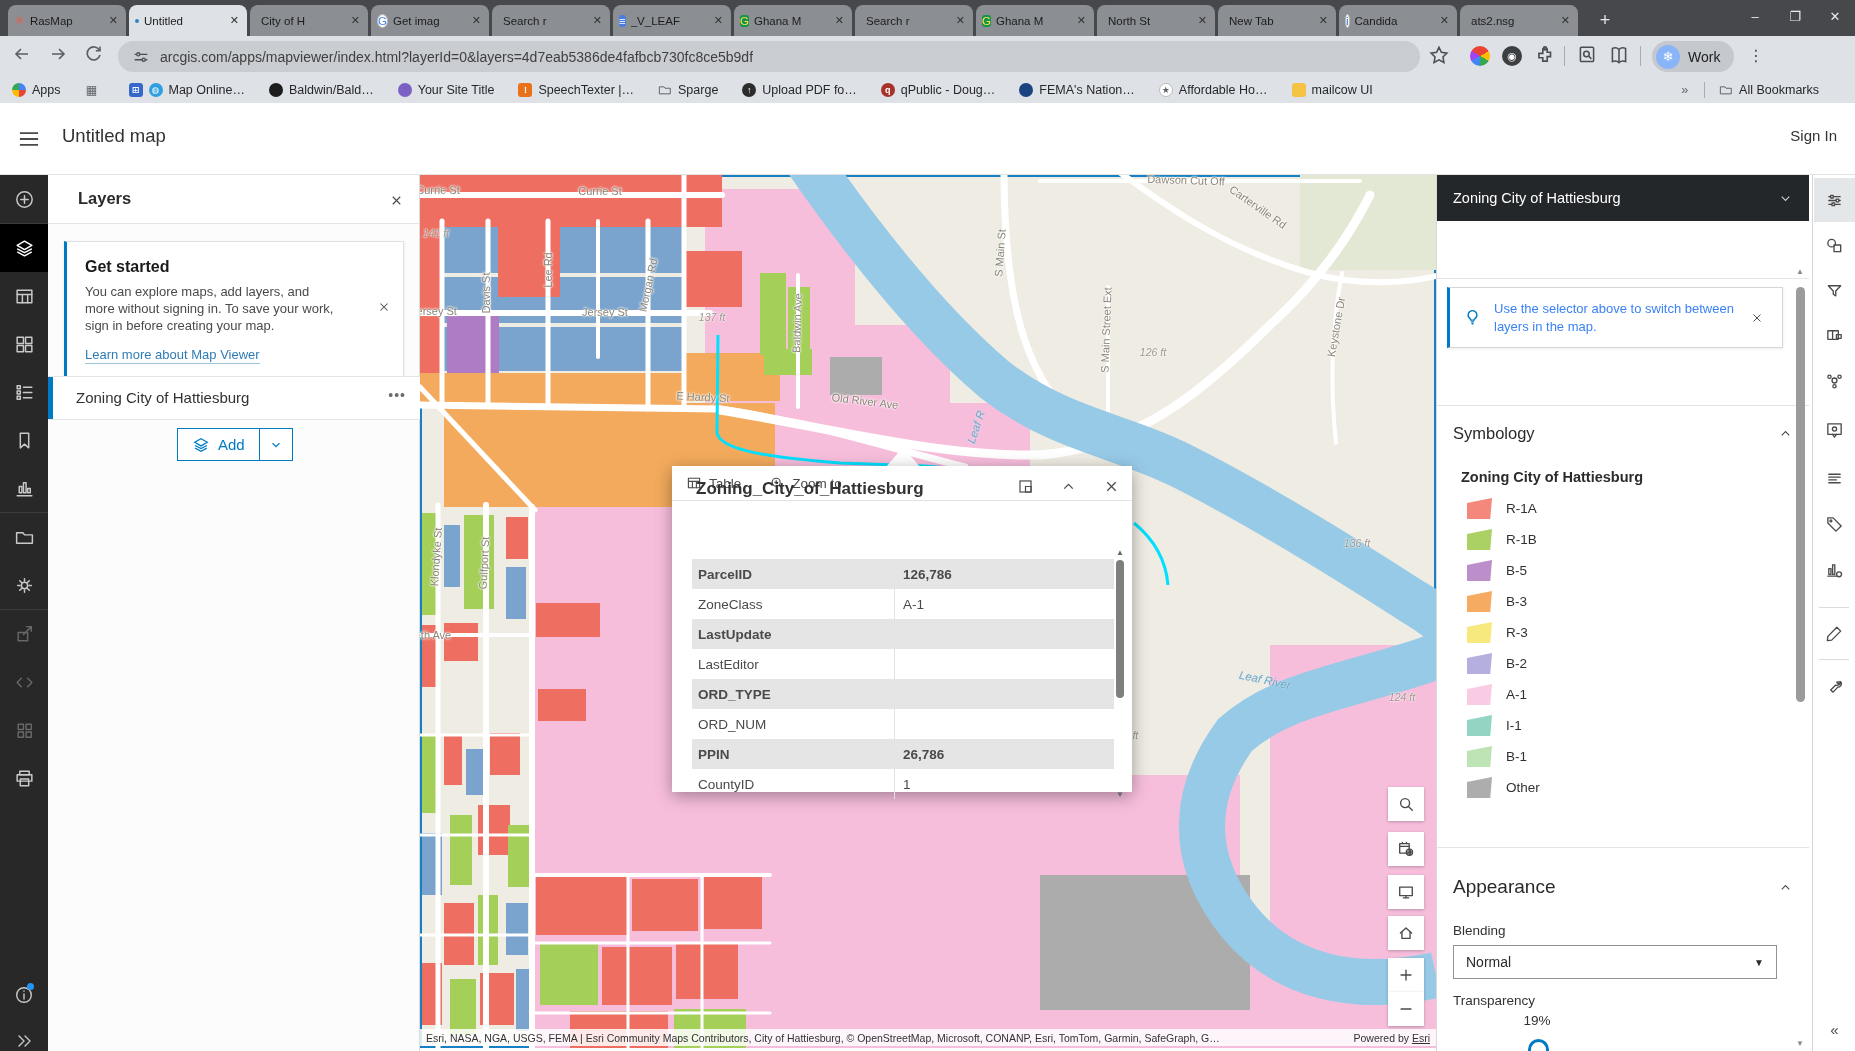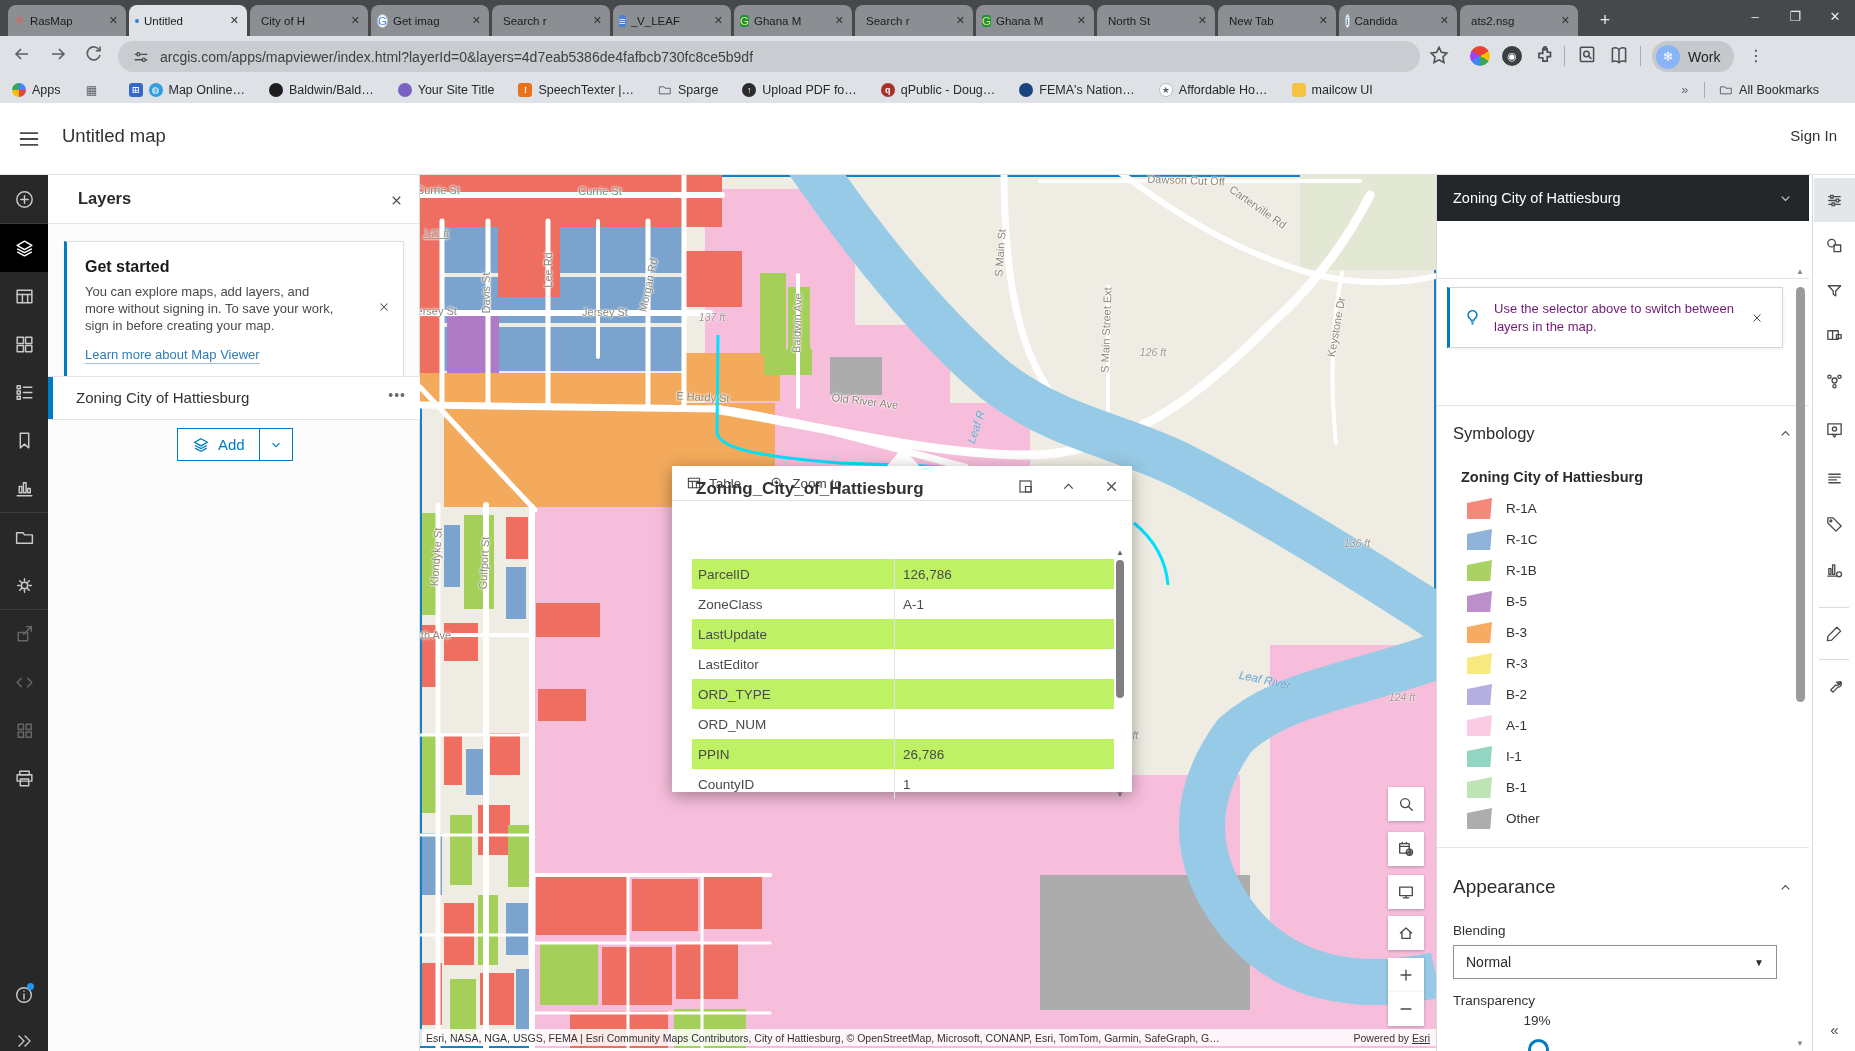--- a/index.html
+++ b/index.html
@@ -72,36 +72,36 @@
   
   #callout{left:466px;top:272px;width:0;height:0;border-left:17px solid transparent;border-right:17px solid transparent;border-bottom:20px solid #fff;}
   #popup{left:252px;top:291px;width:460px;height:326px;background:#fff;box-shadow:0 4px 16px rgba(0,0,0,.35);}
   #pp-title{left:24px;top:13px;font-size:17px;font-weight:bold;color:#323232;}
   #pp-icons{position:absolute;right:12px;top:12px;display:flex;gap:26px;color:#4a4a4a;}
   #pp-actions{left:0;top:44px;width:100%;height:35px;border-bottom:1px solid #e2e2e2;box-sizing:border-box;display:flex;align-items:center;padding-left:14px;color:#4a4a4a;}
   .pp-act{display:flex;align-items:center;margin-right:28px;font-size:13.5px;}
   .pp-act svg{margin-right:7px;}
   #pp-rows{left:20px;top:93px;width:422px;}
   .pp-row{display:flex;height:30px;align-items:center;font-size:13.5px;color:#4a4a4a;}
-  .pp-row.g{background:#bef264;}
+  .pp-row.g{background:#e5e5e5;font-weight:bold;}
   .pp-f{width:202px;padding-left:6px;box-sizing:border-box;}
   .pp-v{flex:1;border-left:1px solid #e3e3e3;padding-left:8px;height:100%;display:flex;align-items:center;}
   #pp-sb{left:443px;top:82px;width:10px;height:250px;}
   #pp-thumb{left:1px;top:12px;width:8px;height:138px;background:#7f7f7f;border-radius:4px;}
   .sbarrow{position:absolute;left:0;width:10px;font-size:8px;color:#666;text-align:center;}
   
   #rpanel{left:1436px;top:175px;width:376px;height:876px;background:#fff;border-left:1px solid #d9d9d9;box-sizing:border-box;}
   #selhead{left:0;top:0;width:372px;height:46px;background:#24272a;color:#fff;display:flex;align-items:center;padding:0 16px;box-sizing:border-box;font-size:14.5px;}
   #selhead .chev{margin-left:auto;color:#cfcfcf;}
   .sectrow{position:absolute;left:0;width:372px;display:flex;align-items:center;padding:0 16px;box-sizing:border-box;color:#2b2b2b;}
   .sectrow .chev{margin-left:auto;color:#4a4a4a;}
   .hdiv{position:absolute;left:0;width:372px;height:1px;background:#e4e4e4;}
   #tipbox{left:10px;top:112px;width:336px;border:1px solid #d6d6d6;border-left:3px solid #007AC2;box-shadow:0 1px 3px rgba(0,0,0,.08);background:#fff;display:flex;align-items:center;padding:12px 10px 12px 0;box-sizing:border-box;}
   #tipbulb{width:44px;display:flex;justify-content:center;color:#007AC2;flex:0 0 44px;}
-  #tiptext{font-size:13px;color:#701a75;line-height:1.35;flex:1;}
+  #tiptext{font-size:13px;color:#3b82f6;line-height:1.35;flex:1;}
   #rl-title{left:24px;top:294px;font-size:14.5px;font-weight:bold;color:#2b2b2b;}
   #legend{left:0;top:318px;width:340px;}
   .lgrow{display:flex;align-items:center;height:31px;}
   .lgswatch{margin-left:30px;width:25px;height:21px;clip-path:polygon(0 24%,100% 0,93% 100%,0 100%);}
   .lglabel{margin-left:14px;font-size:13.5px;color:#323232;}
   #blendsel{left:16px;top:770px;width:324px;height:34px;border:1px solid #919191;display:flex;align-items:center;padding:0 12px;box-sizing:border-box;font-size:14px;color:#2b2b2b;}
   #blendsel .caret{margin-left:auto;font-size:10px;color:#2b2b2b;}
   #transval{left:60px;top:838px;width:80px;text-align:center;font-size:13.5px;color:#323232;}
   #transknob{left:91px;top:864px;width:15px;height:15px;border-radius:50%;background:#fff;border:3px solid #007AC2;}
   #rsb{left:358px;top:92px;width:11px;height:784px;}
@@ -586,21 +586,21 @@
         <div class="mlabel mk-s" style="left: 580px; top: 78px; transform: translate(-50%, -50%) rotate(-86deg);">S Main St</div>
         <div class="mlabel mk-s" style="left: 686px; top: 155px; transform: translate(-50%, -50%) rotate(-88deg);">S Main Street Ext</div>
         <div class="mlabel mk-s" style="left: 766px; top: 5px; transform: translate(-50%, -50%) rotate(2deg);">Dawson Cut Off</div>
         <div class="mlabel mk-s" style="left: 838px; top: 32px; transform: translate(-50%, -50%) rotate(35deg);">Carterville Rd</div>
         <div class="mlabel mk-s" style="left: 916px; top: 152px; transform: translate(-50%, -50%) rotate(-80deg);">Keystone Dr</div>
         <div class="mlabel mk-s" style="left: 16px; top: 382px; transform: translate(-50%, -50%) rotate(-86deg);">Klondyke St</div>
         <div class="mlabel mk-s" style="left: 64px; top: 388px; transform: translate(-50%, -50%) rotate(-87deg);">Gulfport St</div>
         <div class="mlabel mk-s" style="left: -2px; top: 460px; transform: translate(-50%, -50%) rotate(0deg);">Elizabeth Ave</div>
         <div class="mlabel mk-w" style="left: 845px; top: 505px; transform: translate(-50%, -50%) rotate(12deg);">Leaf River</div>
         <div class="mlabel mk-w" style="left: 556px; top: 252px; transform: translate(-50%, -50%) rotate(-72deg);">Leaf R</div>
-        <div class="mlabel mk-e" style="left: 16px; top: 58px; transform: translate(-50%, -50%) rotate(0deg); text-decoration: underline;">141 ft</div>
+        <div class="mlabel mk-e" style="left: 16px; top: 58px; transform: translate(-50%, -50%) rotate(0deg);">141 ft</div>
         <div class="mlabel mk-e" style="left: 292px; top: 142px; transform: translate(-50%, -50%) rotate(0deg);">137 ft</div>
         <div class="mlabel mk-e" style="left: 733px; top: 177px; transform: translate(-50%, -50%) rotate(0deg);">126 ft</div>
         <div class="mlabel mk-e" style="left: 937px; top: 368px; transform: translate(-50%, -50%) rotate(0deg);">136 ft</div>
         <div class="mlabel mk-e" style="left: 982px; top: 522px; transform: translate(-50%, -50%) rotate(0deg);">124 ft</div>
         <div class="mlabel mk-e" style="left: 708px; top: 560px; transform: translate(-50%, -50%) rotate(0deg);">83 ft</div>
       </div>
     <div id="attrib" class="abs">
       <span id="attribL">Esri, NASA, NGA, USGS, FEMA | Esri Community Maps Contributors, City of Hattiesburg, © OpenStreetMap, Microsoft, CONANP, Esri, TomTom, Garmin, SafeGraph, G…</span>
       <span id="poweredby"><span>Powered by </span><u>Esri</u></span>
     </div>
@@ -754,24 +754,20 @@
           </svg>
         </span>
     </div>
     <div id="rl-title" class="abs">Zoning City of Hattiesburg</div>
     <div id="legend" class="abs">
         <div class="lgrow">
           <span class="lgswatch" style="background:#F4887B"></span>
           <span class="lglabel">R-1A</span>
         </div>
         <div class="lgrow">
-          <span class="lgswatch" style="background:#8FB3D9"></span>
-          <span class="lglabel">R-1C</span>
-        </div>
-        <div class="lgrow">
           <span class="lgswatch" style="background:#ABD164"></span>
           <span class="lglabel">R-1B</span>
         </div>
         <div class="lgrow">
           <span class="lgswatch" style="background:#BC8ECA"></span>
           <span class="lglabel">B-5</span>
         </div>
         <div class="lgrow">
           <span class="lgswatch" style="background:#F5AC62"></span>
           <span class="lglabel">B-3</span>

